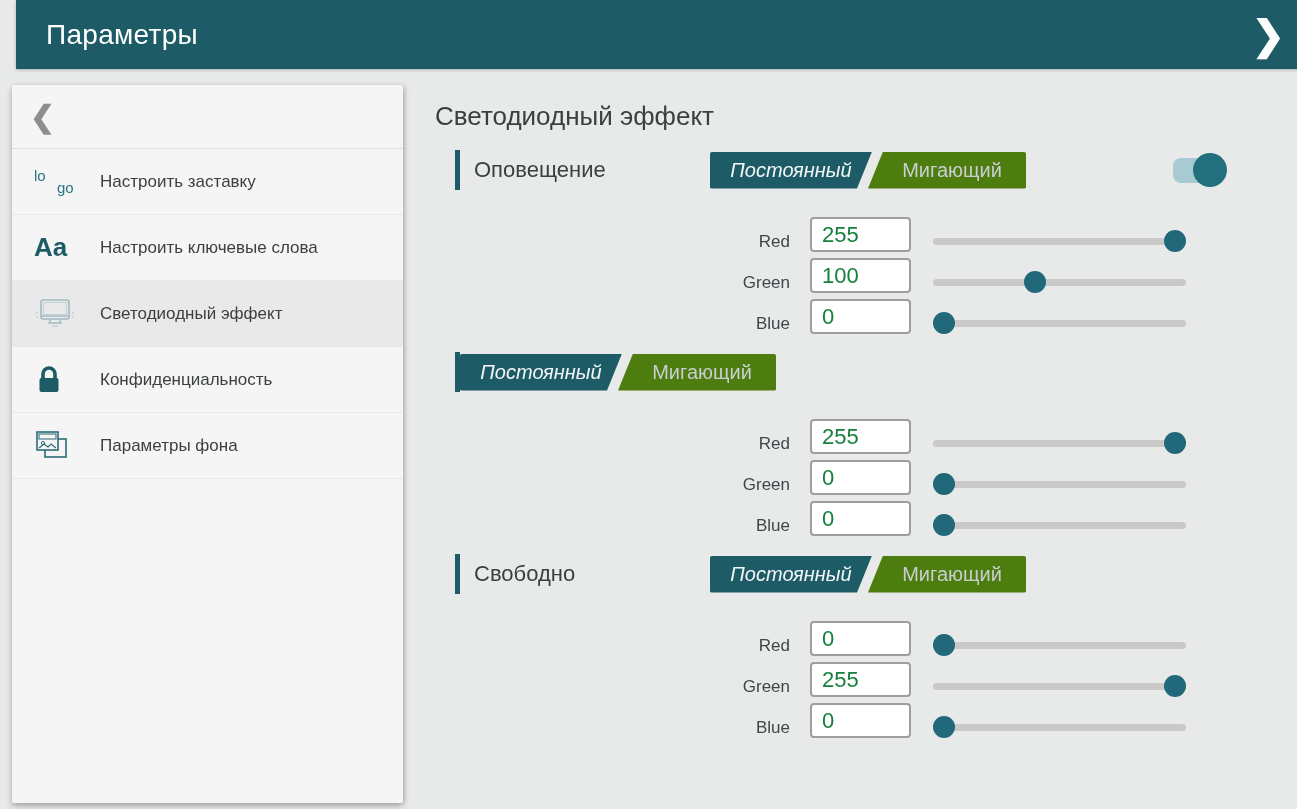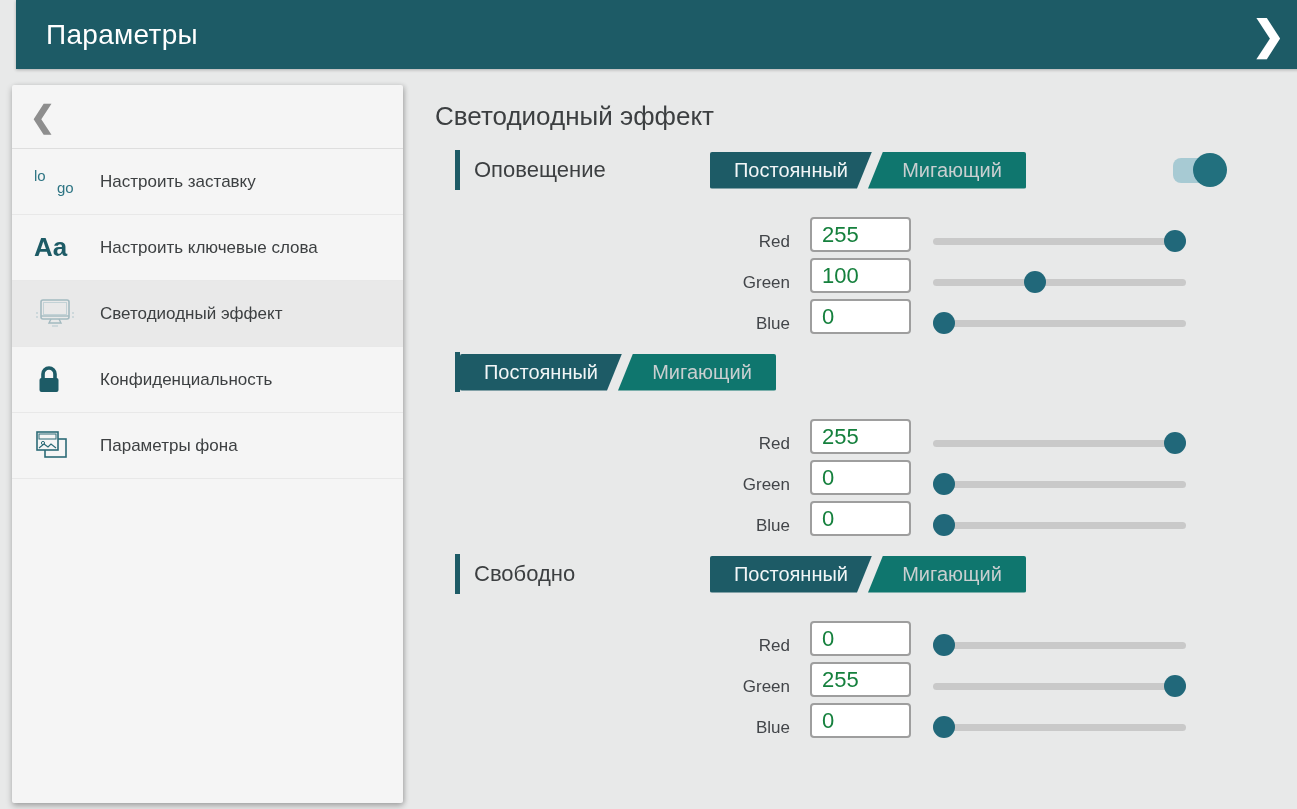--- a/index.html
+++ b/index.html
@@ -54,23 +54,24 @@
 
   .segmented { display:flex; width:316px; height:37px; position:relative; }
   .seg {
     height:37px; display:flex; align-items:center; justify-content:center;
     font-size:20px; cursor:pointer;
   }
   .seg-solid {
     width:162px; background:#1d5b66; color:#f2f6f7;
     clip-path:polygon(0 0, 100% 0, calc(100% - 15px) 100%, 0 100%);
     border-radius:2px 0 0 2px;
+    font-style:italic;
   }
   .seg-blink {
-    width:158px; margin-left:-4px; background:#0f766e; color:#c9cfd0;
+    width:158px; margin-left:-4px; background:#4d7c0f; color:#c9cfd0;
     clip-path:polygon(15px 0, 100% 0, 100% 100%, 0 100%);
     border-radius:0 2px 2px 0;
     padding-left:10px;
   }
 
   .toggle { margin-left:auto; margin-right:70px; position:relative; width:54px; height:34px; cursor:pointer; }
   .toggle .track { position:absolute; left:0; top:5px; width:41px; height:25px; border-radius:8px; background:#a7cad3; }
   .toggle .knob { position:absolute; right:0; top:0; width:34px; height:34px; border-radius:50%; background:#22707e; }
   .toggle.hidden { visibility:hidden; }
 

